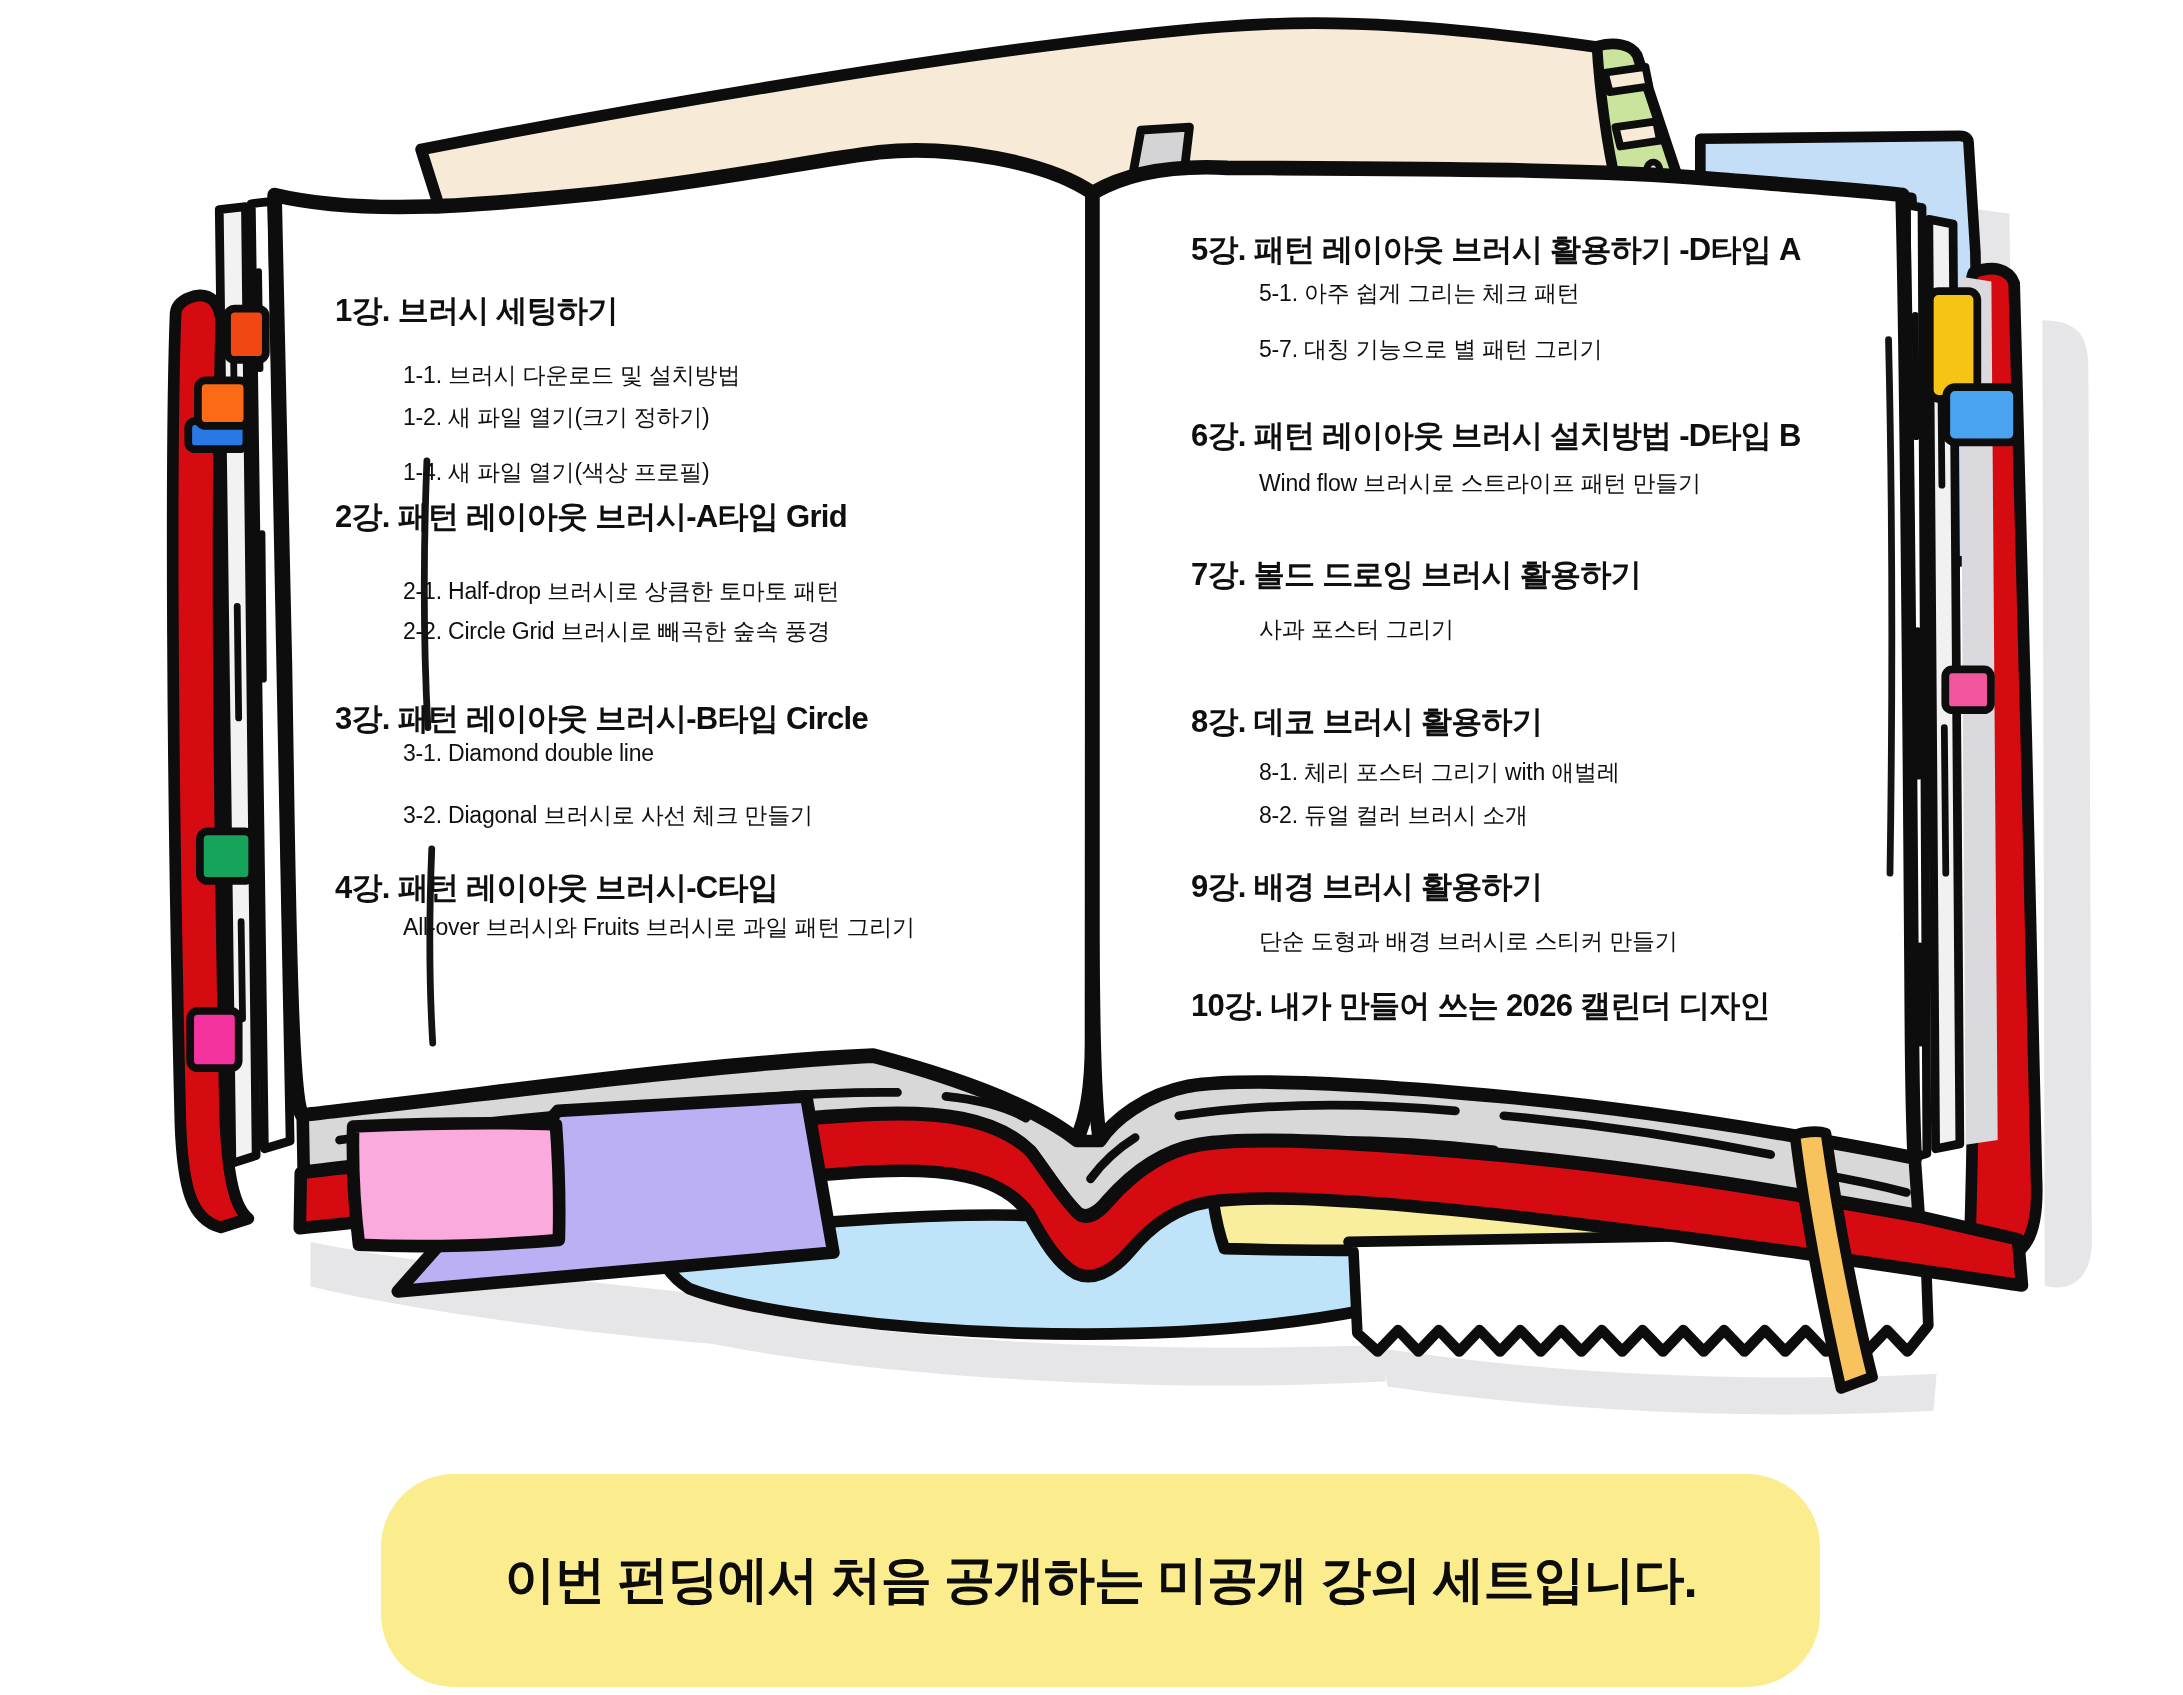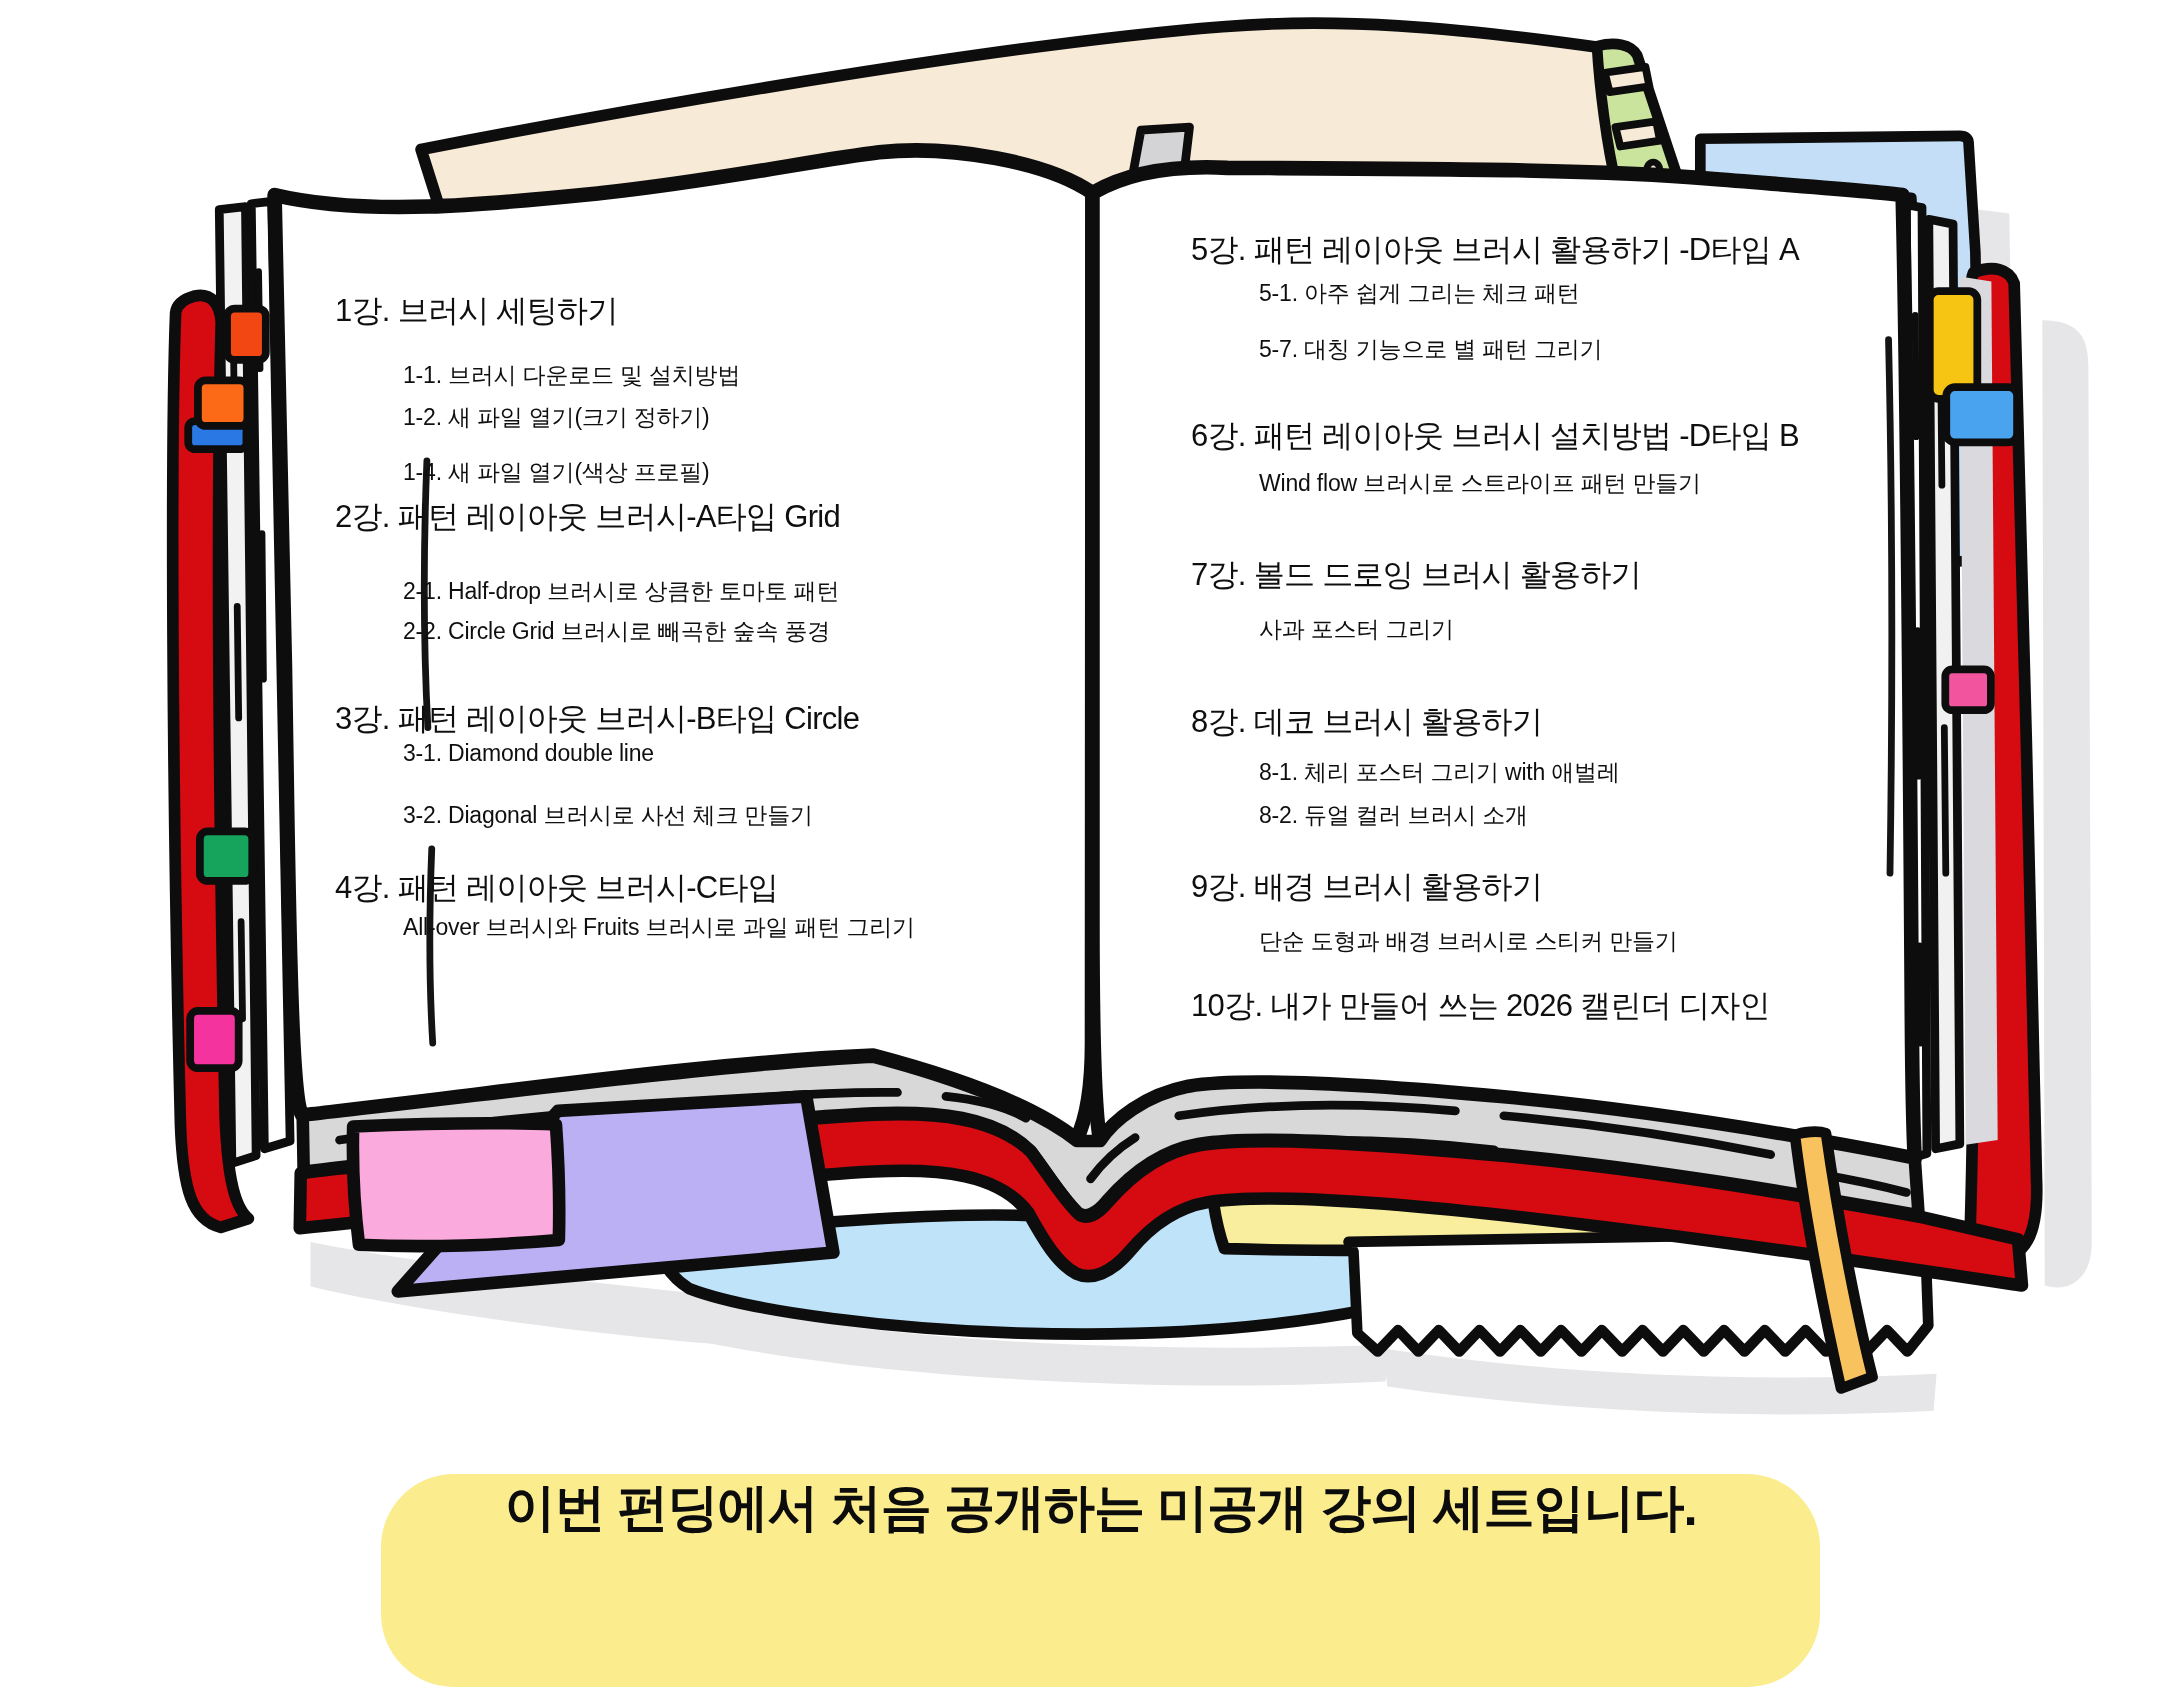--- a/index.html
+++ b/index.html
@@ -1,24 +1,24 @@
 <!DOCTYPE html>
 <html style="font-size:7.8px"><head>
 <meta charset="utf-8">
 <style>
   html,body{margin:0;padding:0;background:#ffffff;}
   .stage{position:relative;width:2183px;height:1695px;background:#ffffff;overflow:hidden;
          font-family:"Liberation Sans","DejaVu Sans",sans-serif;}
   .stage svg{position:absolute;left:0;top:0;}
   svg path, svg rect, svg ellipse{stroke-linejoin:round;stroke-linecap:round;}
   .t{position:absolute;white-space:nowrap;color:#0f0f0f;}
-  .h{font-size:31px;font-weight:400;letter-spacing:-0.7px;}
+  .h{font-size:31px;font-weight:700;letter-spacing:-0.7px;}
   .s{font-size:23px;font-weight:500;letter-spacing:-0.2px;}
   .banner{position:absolute;left:381px;top:1474px;width:1439px;height:213px;
-          background:#fbec8d;border-radius:73px;display:flex;align-items:flex-start;justify-content:center;}
+          background:#fbec8d;border-radius:73px;display:flex;align-items:center;justify-content:center;}
   .banner span{font-size:51px;font-weight:800;letter-spacing:-1px;color:#0c0c0c;white-space:nowrap;}
 </style>
 </head>
 <body>
 
 <div class="stage">
 
 <svg width="2183" height="1695" viewBox="0 0 4500 3494">
 
   <g fill="#e6e6e8" stroke="none">

